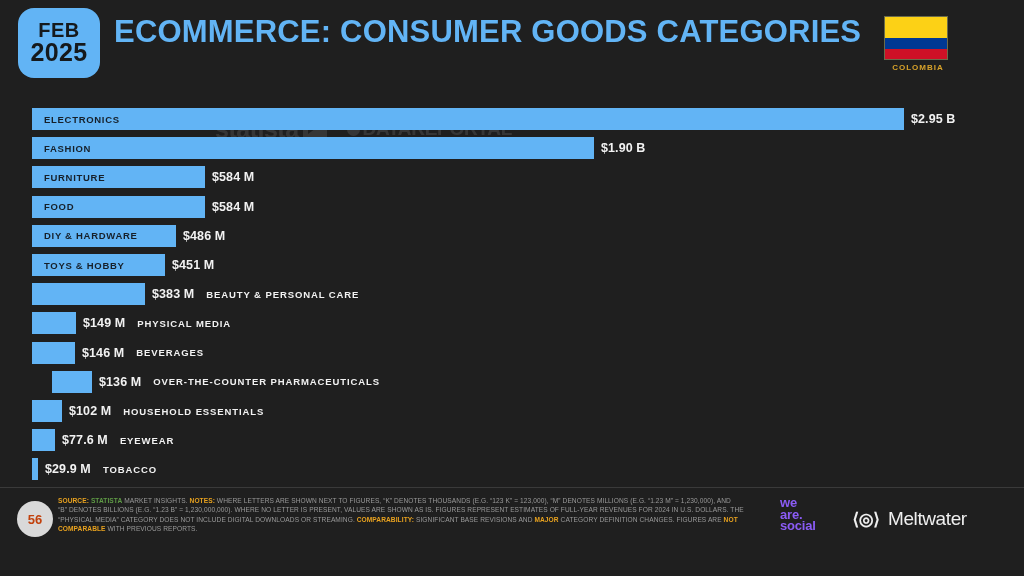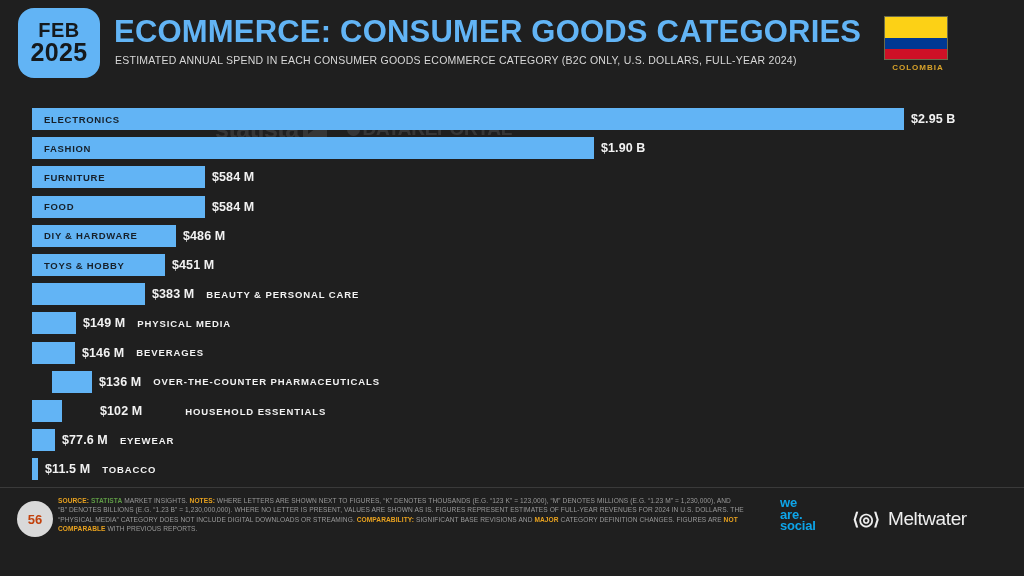--- a/index.html
+++ b/index.html
@@ -64,36 +64,35 @@
   .divider{position:absolute;left:0;top:487px;width:1024px;height:1px;background:#3a3a3a;}
   .pagecircle{
     position:absolute;left:17px;top:501px;width:36px;height:36px;border-radius:50%;
     background:#d9d9d9;color:#c2410c;font-size:13px;font-weight:bold;
     display:flex;align-items:center;justify-content:center;
   }
   .notes{position:absolute;left:58px;top:496px;width:700px;color:#9a9a9a;font-size:6.6px;line-height:9.4px;letter-spacing:.08px;}
   .notes b.org{color:#e8a21f;}
   .notes b.grn{color:#5f9b46;}
 
-  .was{position:absolute;left:780px;top:497px;color:#0ea5e9;font-size:13px;font-weight:bold;line-height:11.5px;letter-spacing:-.2px;}
+  .was{position:absolute;left:780px;top:497px;color:#8b5cf6;font-size:13px;font-weight:bold;line-height:11.5px;letter-spacing:-.2px;}
   .melt{position:absolute;left:849px;top:508px;display:flex;align-items:center;gap:5px;color:#efefef;font-size:19px;letter-spacing:-.4px;}
   .melt-eye{position:relative;width:34px;height:17px;display:flex;align-items:center;justify-content:center;font-weight:bold;font-size:17px;}
 </style>
 </head>
 <body>
 
 <div class="slide">
 
   <div class="header">
     <div class="date-badge">
       <div class="m">FEB</div>
       <div class="y">2025</div>
     </div>
     <div class="title">ECOMMERCE: CONSUMER GOODS CATEGORIES</div>
-    <div class="subtitle">ESTIMATED ANNUAL SPEND IN EACH CONSUMER GOODS ECOMMERCE CATEGORY (B2C ONLY, U.S. DOLLARS, FULL-YEAR 2024)</div>
 
     <div class="flagwrap">
       <div class="flag">
         <div class="y"></div>
         <div class="b"></div>
         <div class="r"></div>
       </div>
       <div class="flagname">COLOMBIA</div>
     </div>
   </div>
@@ -158,33 +157,33 @@
         <div class="row" style="top: 243.6px;">
           <div class="bar" style="width: 43px;"></div>
           <span class="value">$146 M</span>
           <span class="out-label">BEVERAGES</span>
         </div>
         <div class="row" style="top: 272.8px; margin-left: 20px;">
           <div class="bar" style="width: 40px;"></div>
           <span class="value">$136 M</span>
           <span class="out-label">OVER-THE-COUNTER PHARMACEUTICALS</span>
         </div>
-        <div class="row" style="top: 302px; gap: 31px;">
+        <div class="row" style="top: 302px;">
           <div class="bar" style="width: 30px;"></div>
           <span class="value">$102 M</span>
           <span class="out-label">HOUSEHOLD ESSENTIALS</span>
         </div>
         <div class="row" style="top: 331.2px;">
           <div class="bar" style="width: 23px;"></div>
           <span class="value">$77.6 M</span>
           <span class="out-label">EYEWEAR</span>
         </div>
         <div class="row" style="top: 360.4px;">
           <div class="bar" style="width: 6px;"></div>
-          <span class="value">$11.5 M</span>
+          <span class="value">$29.9 M</span>
           <span class="out-label">TOBACCO</span>
         </div>
       </div>
   </div>
 
   <div class="divider"></div>
   <div class="pagecircle">56</div>
 
   <div class="notes">
     <div>

